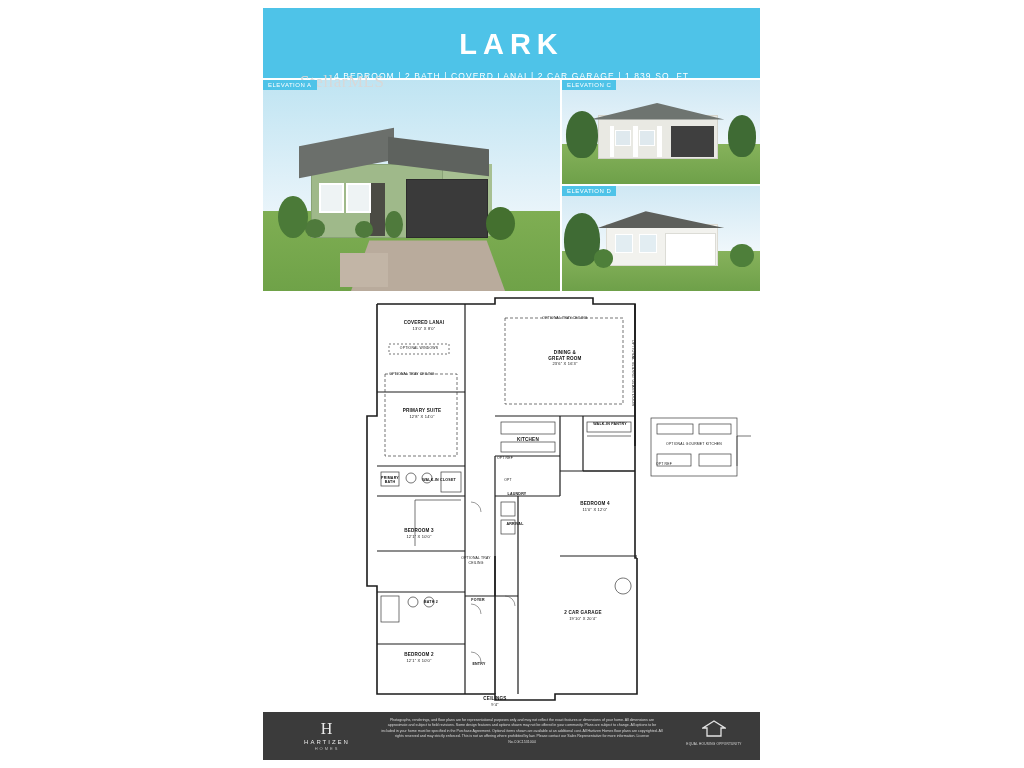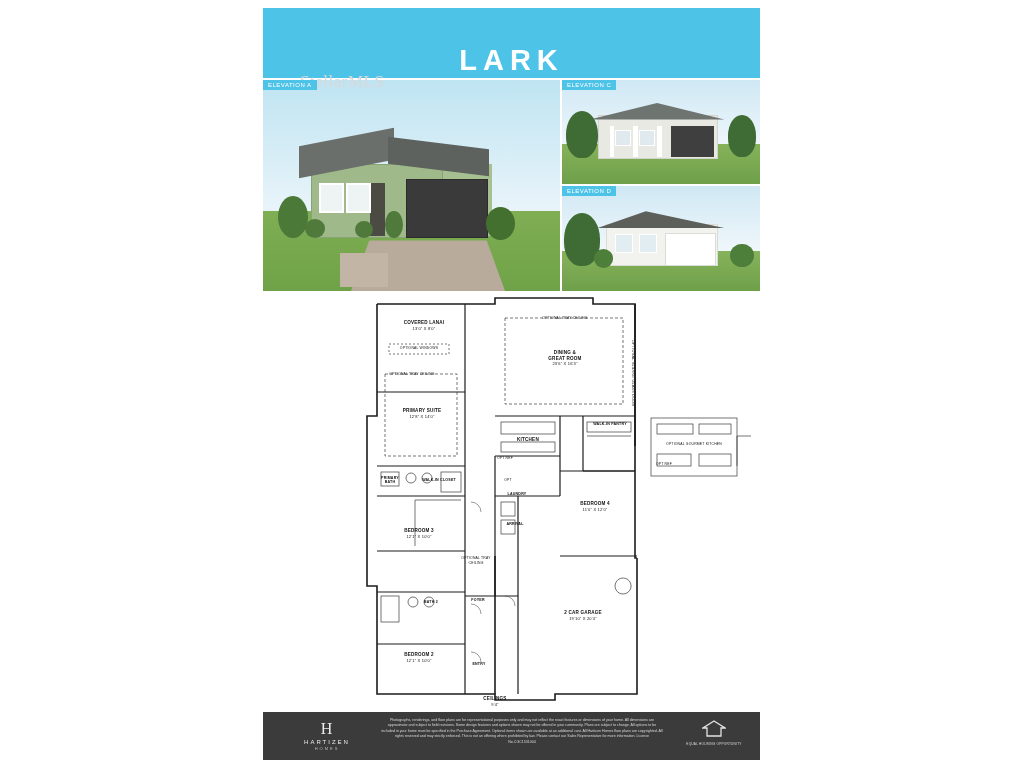--- a/index.html
+++ b/index.html
@@ -23,21 +23,21 @@
     width: 497px;
     height: 70px;
     background: #4ec3e8;
     color: #ffffff;
     text-align: center;
   }
   .header-title {
     font-size: 29px;
     letter-spacing: 6px;
     font-weight: bold;
-    padding-top: 38px;
+    padding-top: 22px;
     line-height: 1;
   }
   .header-sub {
     font-size: 8.5px;
     letter-spacing: 1.1px;
     margin-top: 12px;
   }
   
   .elev {
     position: absolute;

